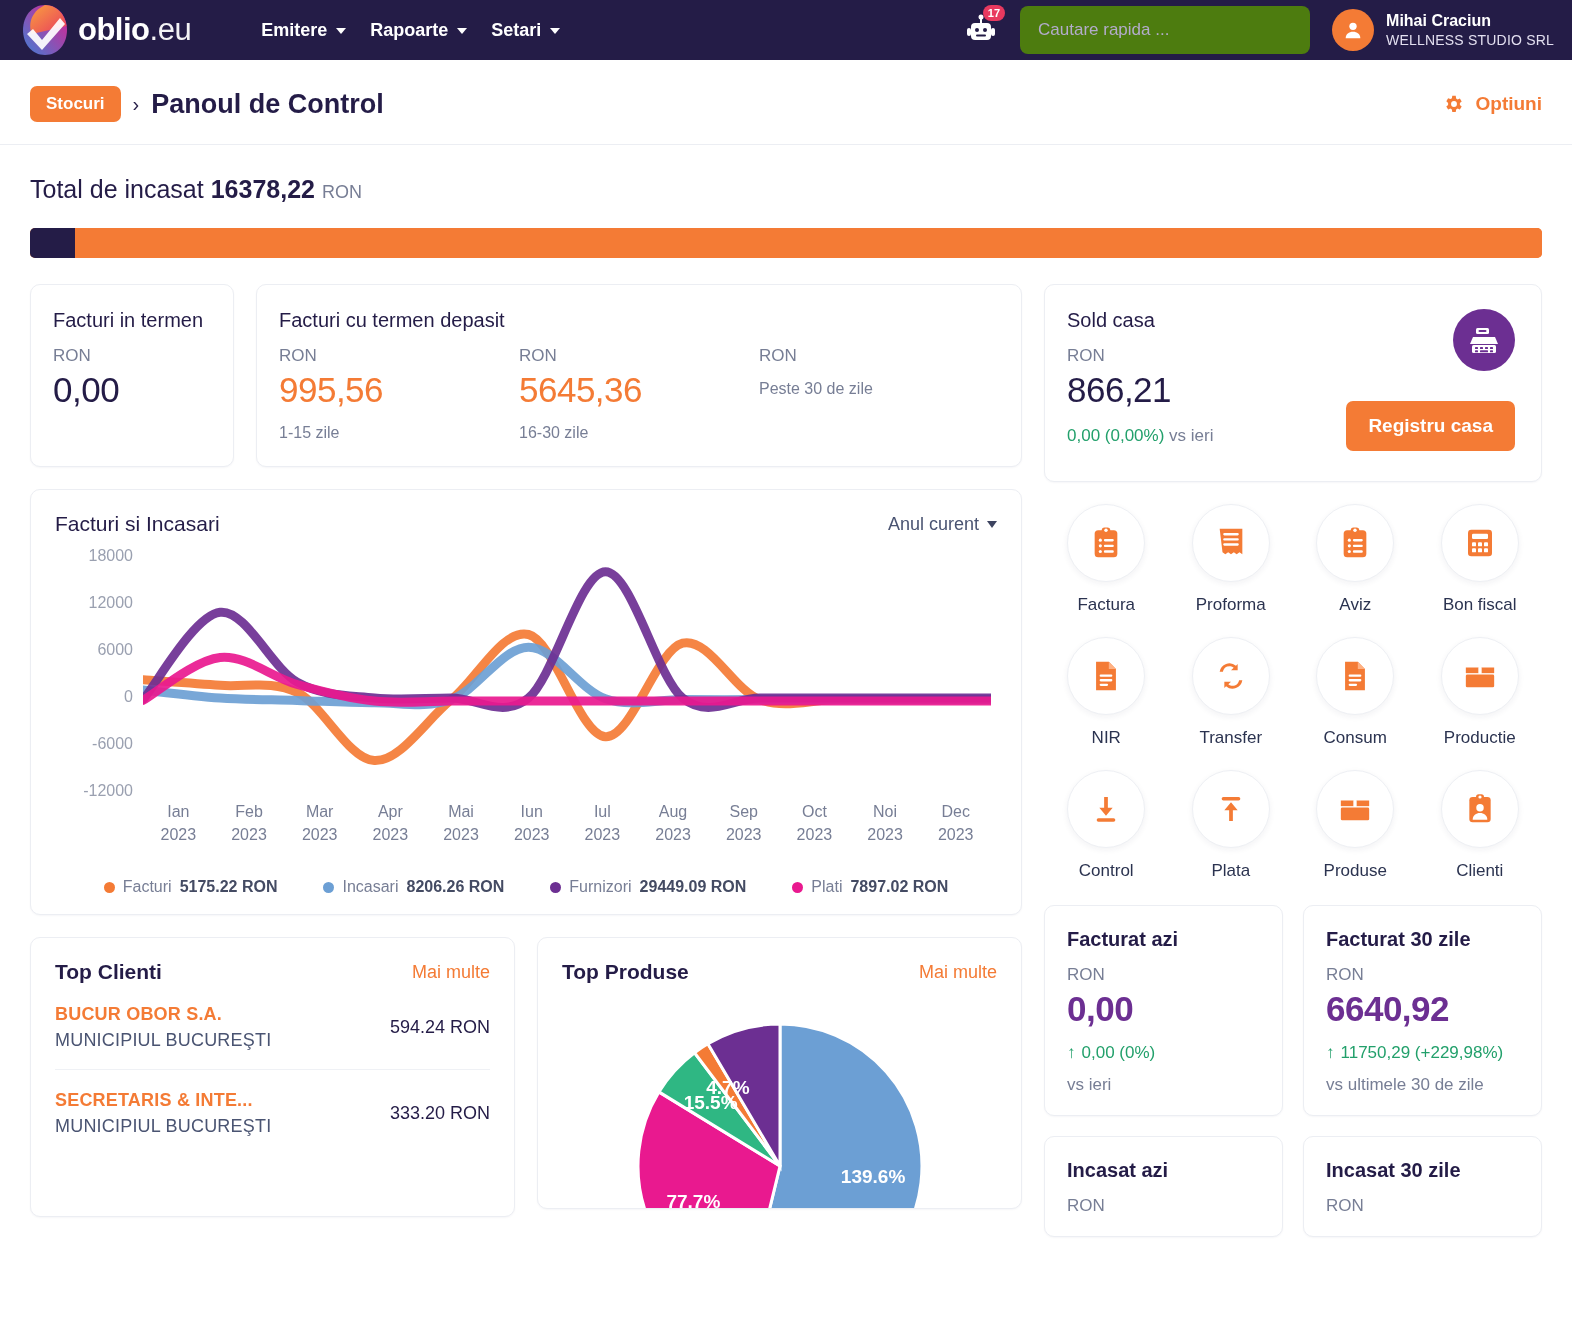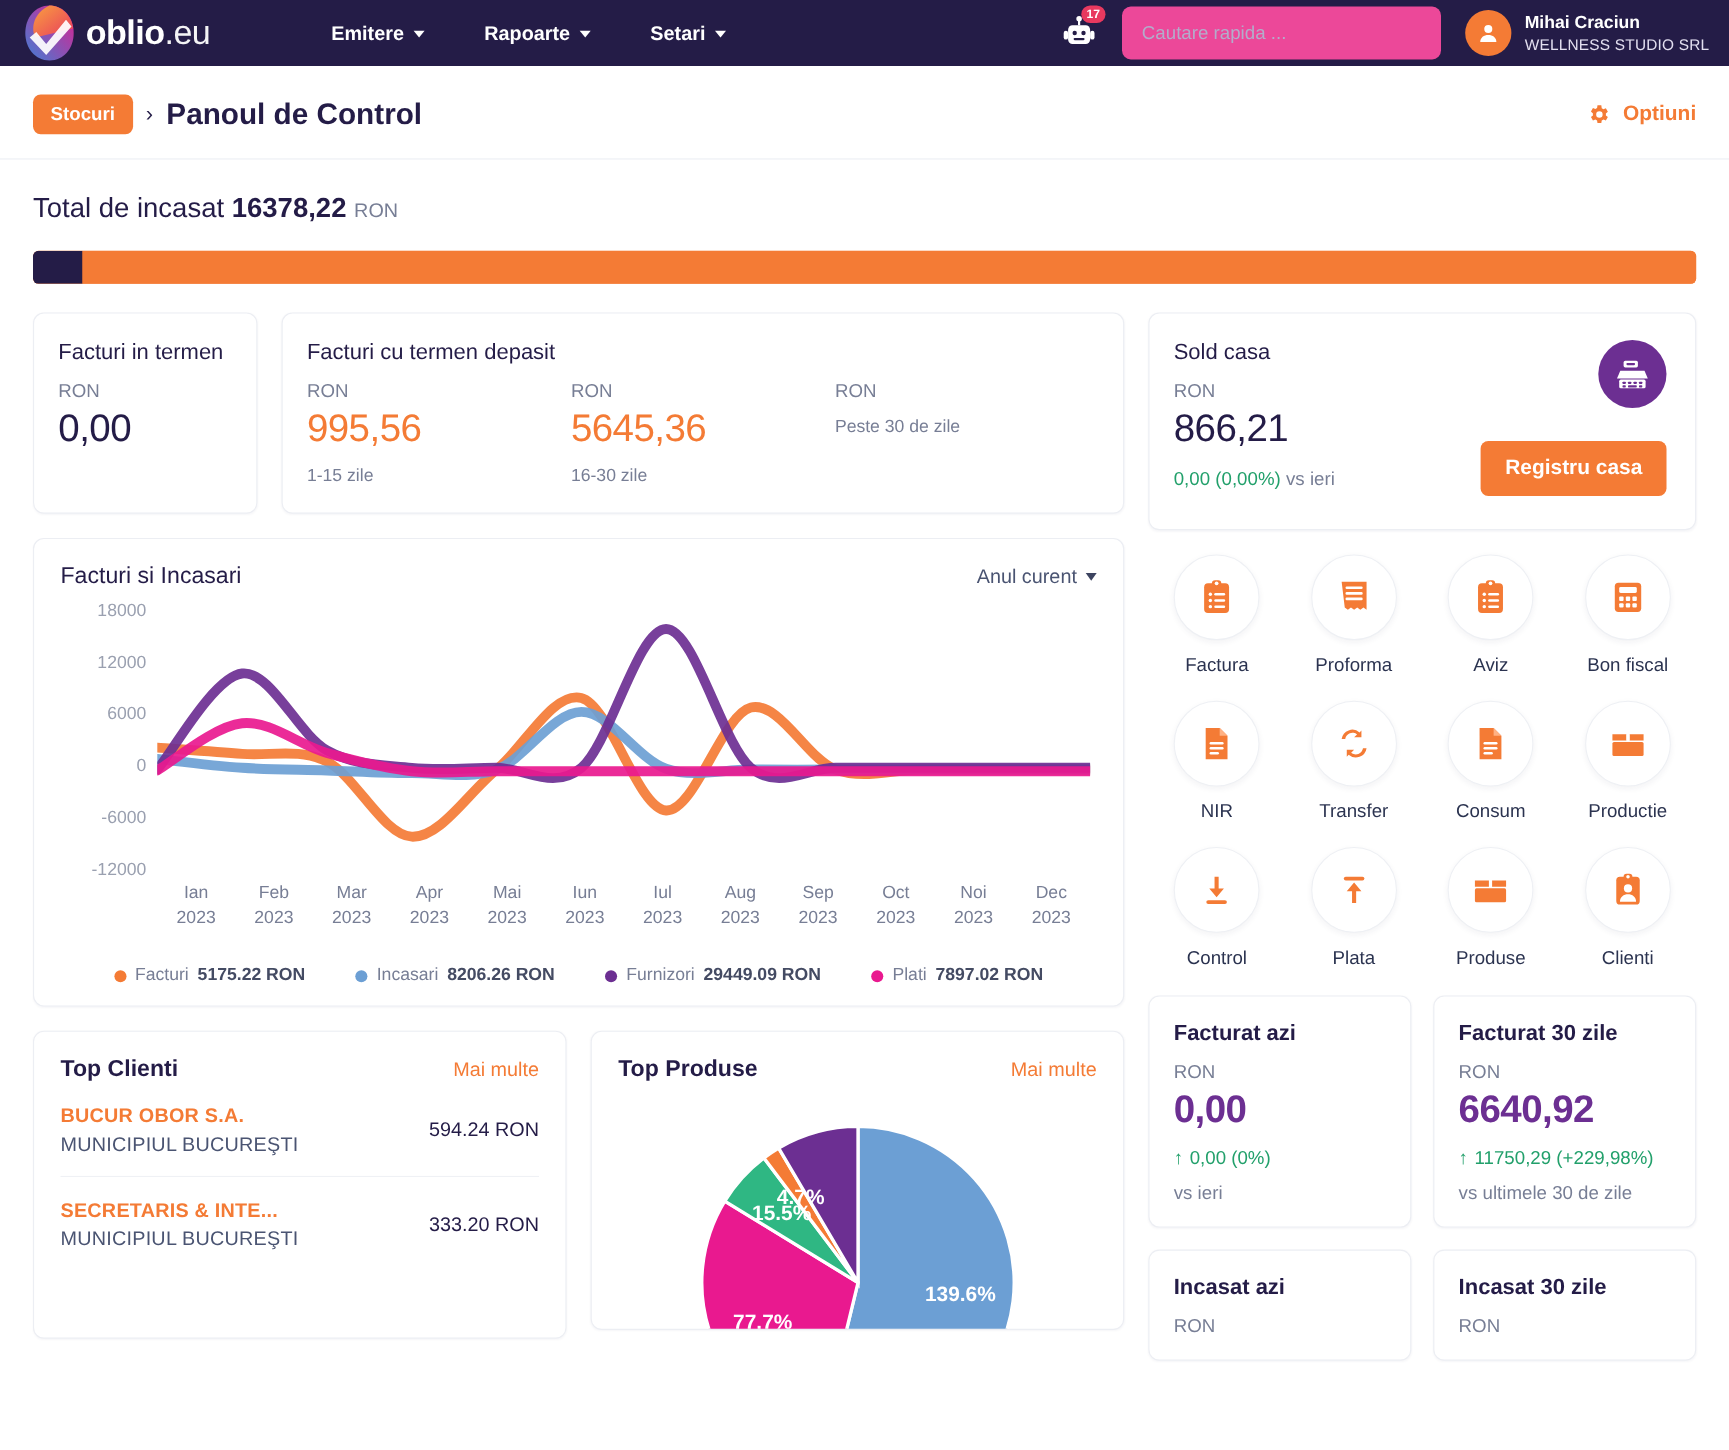--- a/index.html
+++ b/index.html
@@ -20,39 +20,39 @@
     padding: 0 18px 0 22px;
     position: relative;
   }
   .brand { display: flex; align-items: center; gap: 10px; }
   .brand-logo { width: 46px; height: 52px; position: relative; }
   .brand-text {
     color: #fff; font-size: 31px; font-weight: 700; letter-spacing: -0.5px;
   }
   .brand-text .tld { font-weight: 400; opacity: .95; }
 
-  .nav-items { display: flex; align-items: center; gap: 54px; margin-left: 110px; }
+  .nav-items { display: flex; align-items: center; gap: 24px; margin-left: 70px; }
   .nav-item {
     color: #fff; font-size: 18px; font-weight: 700; display: flex; align-items: center; gap: 9px;
     cursor: pointer;
   }
   .caret-down {
     width: 0; height: 0; border-left: 5px solid transparent; border-right: 5px solid transparent;
     border-top: 6px solid #fff; margin-top: 2px;
   }
   .nav-right { margin-left: auto; display: flex; align-items: center; gap: 22px; }
 
   .bot-wrap { position: relative; width: 34px; height: 34px; cursor: pointer; }
   .bot-badge {
     position: absolute; top: -8px; right: -7px;
     background: #e8395f; color: #fff; font-size: 11px; font-weight: 700;
     border-radius: 9px; padding: 1px 5px; line-height: 14px; min-width: 20px; text-align: center;
   }
   .search-box {
-    width: 290px; height: 48px; background: #ec4899; border-radius: 8px;
+    width: 290px; height: 48px; background: #4d7c0f; border-radius: 8px;
     display: flex; align-items: center; padding: 0 18px;
   }
   .search-box input {
     background: transparent; border: 0; outline: none; color: #fff;
     font-size: 17px; font-family: inherit; width: 100%;
   }
   .search-box input::placeholder { color: #b3accb; }
   .user-block { display: flex; align-items: center; gap: 12px; cursor: pointer; }
   .avatar {
     width: 42px; height: 42px; border-radius: 50%; background: #f47b35;

